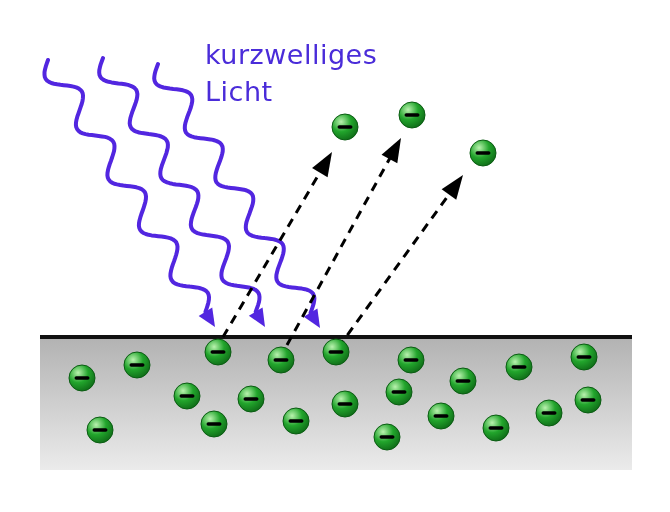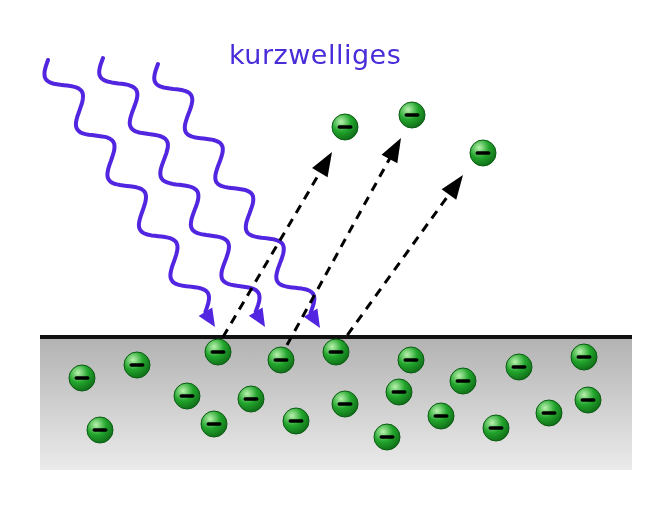--- a/index.html
+++ b/index.html
@@ -22,21 +22,20 @@
   }
   .light-label {
     position: absolute;
     left: 205px;
     top: 36px;
     font-size: 27px;
     line-height: 37px;
     font-weight: 500;
     letter-spacing: 0.5px;
     user-select: none;
-    margin-left: 24px;
   }
 </style>
 </head>
 <body>
 
 <div class="stage" style="background: rgb(255, 255, 255);">
   <svg id="scene" width="670" height="512" viewBox="0 0 670 512">
       <defs>
         <linearGradient id="slabGrad" x1="0" y1="0" x2="0" y2="1">
           <stop offset="0%" stop-color="#b2b2b2"></stop>
@@ -154,14 +153,15 @@
         <circle r="13" fill="url(#electronGrad)" stroke="#0a5c12" stroke-width="1"></circle>
         <rect x="-7.5" y="-1.8" width="15" height="3.6" rx="1.8" fill="#000000"></rect>
       </g>
       <g transform="translate(483,153)">
         <circle r="13" fill="url(#electronGrad)" stroke="#0a5c12" stroke-width="1"></circle>
         <rect x="-7.5" y="-1.8" width="15" height="3.6" rx="1.8" fill="#000000"></rect>
       </g>
     </svg>
   <div class="light-label" style="color: rgb(74, 44, 217);">
     <div>kurzwelliges</div>
+    <div>Licht</div>
   </div>
 </div>
 
 </body></html>

